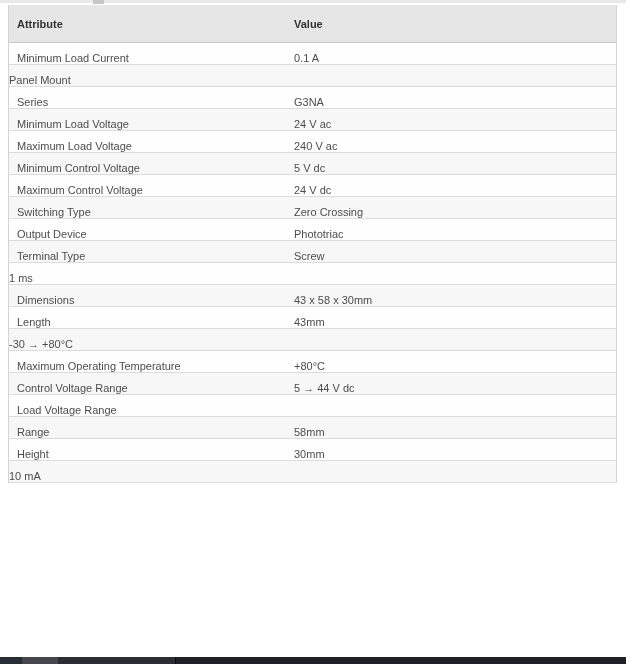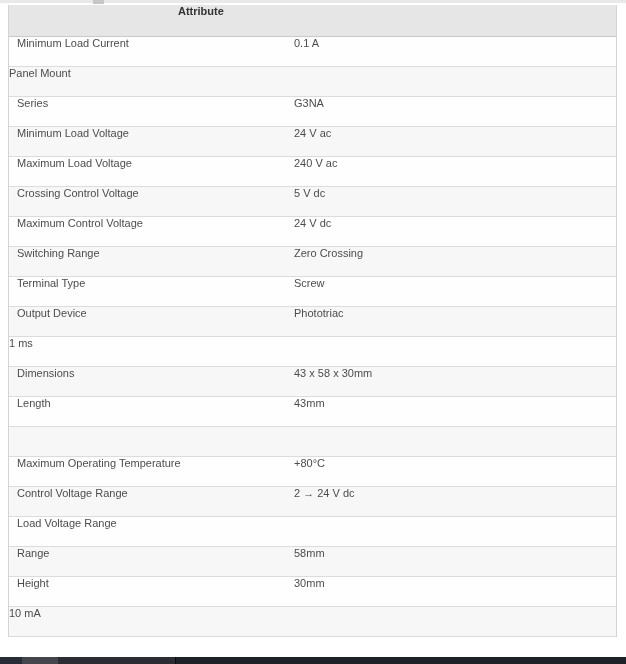--- a/index.html
+++ b/index.html
@@ -16,35 +16,34 @@
   .top-strip-accent{
     position:absolute;top:0;left:93px;width:11px;height:4px;background:#c6c6c6;
   }
   
   .spec-table{
     position:absolute;top:5px;left:8px;width:609px;
     border-left:1px solid #d4d4d4;border-right:1px solid #d4d4d4;
     box-sizing:border-box;background:#fefefe;
   }
   .header-row{
-    height:32px;background:#e6e6e6;border-bottom:1px solid #c9c9c9;
+    height:38px;background:#e6e6e6;border-bottom:1px solid #c9c9c9;
     display:flex;align-items:center;
     font-size:11px;font-weight:bold;color:#333333;
     box-sizing:border-box;
-    flex-direction:column;
   }
   .cell-attr{
     padding-left:8px;width:277px;flex:0 0 277px;
     white-space:nowrap;overflow:hidden;
   }
   .cell-val{
     flex:1;white-space:nowrap;overflow:hidden;
   }
   .row{
-    height:30px;display:flex;align-items:flex-start;
+    height:22px;display:flex;align-items:flex-end;
     font-size:11px;color:#4d4d4d;
     border-bottom:1px solid #dcdcdc;box-sizing:border-box;
   }
   #table-rows .row:nth-child(odd){background:#fefefe;}
   #table-rows .row:nth-child(even){background:#f7f7f7;}
   
   .bottom-bar{
     position:absolute;left:0;top:657px;width:626px;height:7px;background:#1e2126;
   }
   .bb-seg{position:absolute;top:0;height:7px;}
@@ -78,59 +77,60 @@
       </div>
       <div class="row">
         <span class="cell-attr">Minimum Load Voltage</span>
         <span class="cell-val">24 V ac</span>
       </div>
       <div class="row">
         <span class="cell-attr">Maximum Load Voltage</span>
         <span class="cell-val">240 V ac</span>
       </div>
       <div class="row">
-        <span class="cell-attr">Crossing Control Voltage</span>
+        <span class="cell-attr">Minimum Control Voltage</span>
         <span class="cell-val">5 V dc</span>
       </div>
       <div class="row">
         <span class="cell-attr">Maximum Control Voltage</span>
         <span class="cell-val">24 V dc</span>
       </div>
       <div class="row">
-        <span class="cell-attr">Switching Range</span>
+        <span class="cell-attr">Switching Type</span>
         <span class="cell-val">Zero Crossing</span>
+      </div>
+      <div class="row">
+        <span class="cell-attr">Output Device</span>
+        <span class="cell-val">Phototriac</span>
       </div>
       <div class="row">
         <span class="cell-attr">Terminal Type</span>
         <span class="cell-val">Screw</span>
-      </div>
-      <div class="row">
-        <span class="cell-attr">Output Device</span>
-        <span class="cell-val">Phototriac</span>
       </div>
       <div class="row">
         <span class="cell-val">1 ms</span>
       </div>
       <div class="row">
         <span class="cell-attr">Dimensions</span>
         <span class="cell-val">43 x 58 x 30mm</span>
       </div>
       <div class="row">
         <span class="cell-attr">Length</span>
         <span class="cell-val">43mm</span>
       </div>
       <div class="row">
+        <span class="cell-val">-30 → +80°C</span>
       </div>
       <div class="row">
         <span class="cell-attr">Maximum Operating Temperature</span>
         <span class="cell-val">+80°C</span>
       </div>
       <div class="row">
         <span class="cell-attr">Control Voltage Range</span>
-        <span class="cell-val">2 → 24 V dc</span>
+        <span class="cell-val">5 → 44 V dc</span>
       </div>
       <div class="row">
         <span class="cell-attr">Load Voltage Range</span>
       </div>
       <div class="row">
         <span class="cell-attr">Range</span>
         <span class="cell-val">58mm</span>
       </div>
       <div class="row">
         <span class="cell-attr">Height</span>

